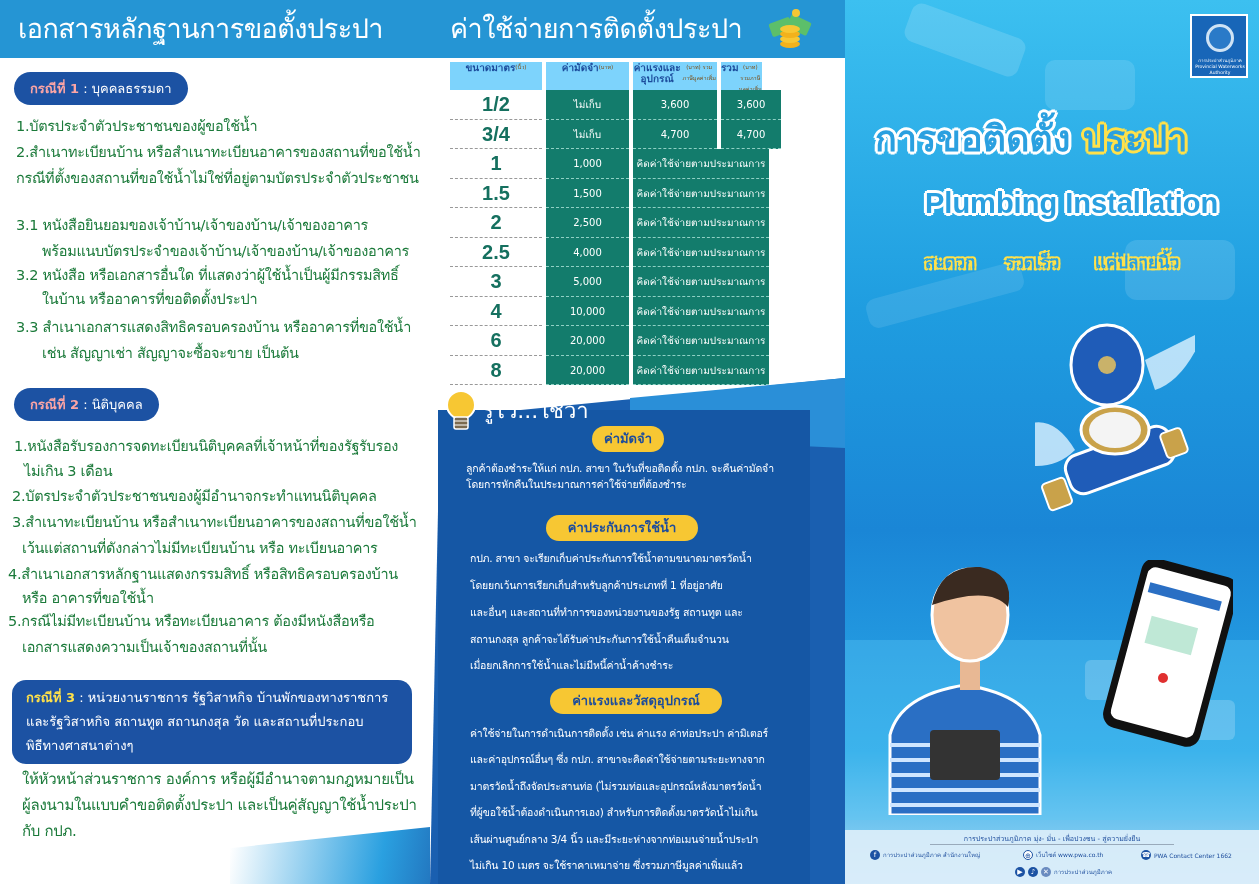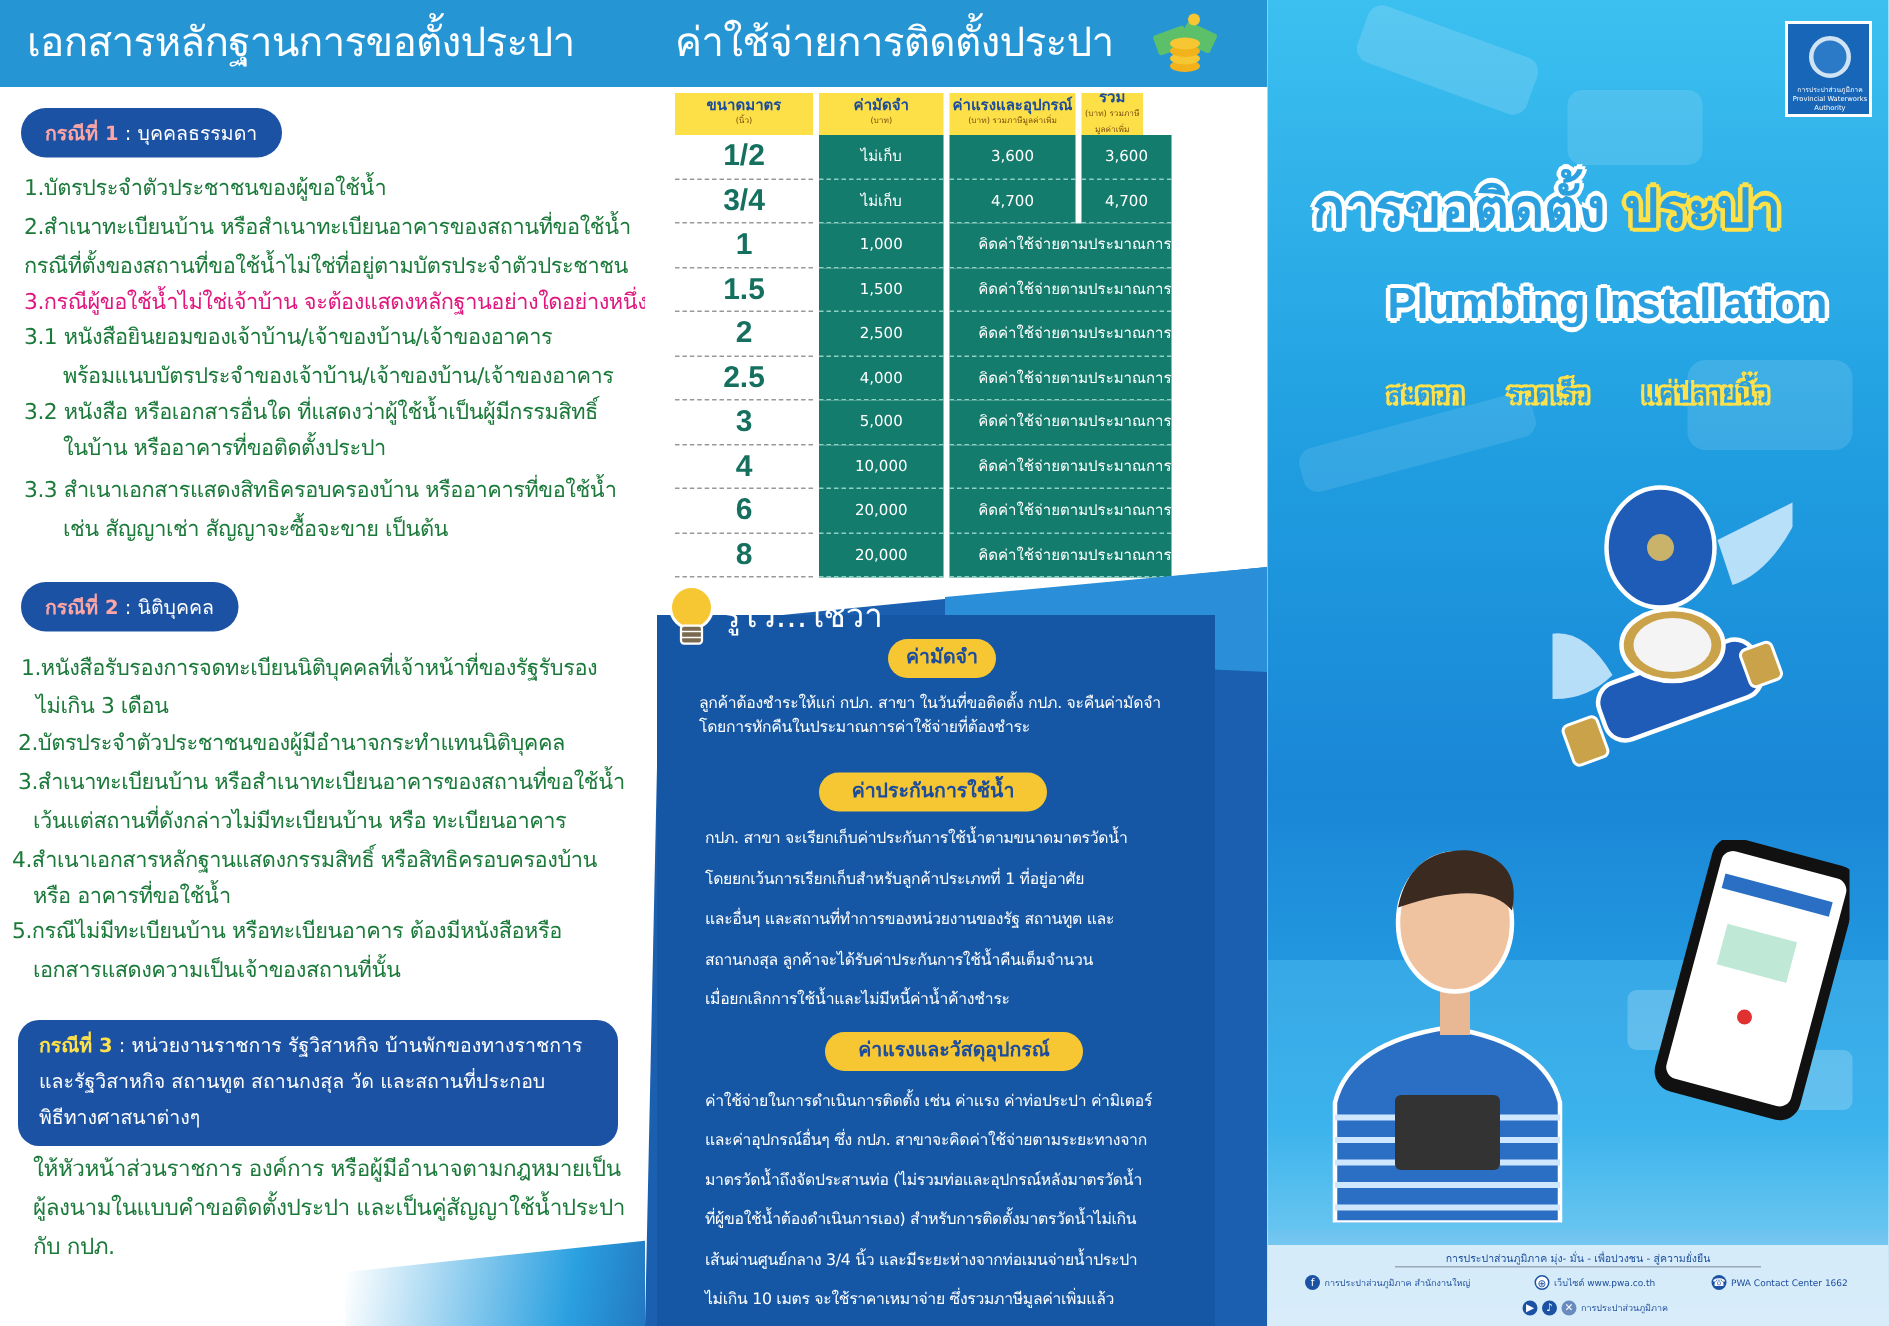--- a/index.html
+++ b/index.html
@@ -16,30 +16,30 @@
   .green { color: #1b7a3a; }
   .pink { color: #e0177f; }
   .txt { position: absolute; font-size: 14.5px; line-height: 26px; white-space: nowrap; letter-spacing: -0.3px; }
   .case3 { position: absolute; left: 12px; top: 680px; width: 400px; background: #1c52a3; color: #fff; border-radius: 14px; padding: 6px 14px; font-size: 13px; line-height: 24px; }
   .case3 .hl { color: #ffe14a; font-weight: bold; }
   .swoosh { position: absolute; left: 230px; top: 835px; width: 250px; height: 60px; background: linear-gradient(100deg, rgba(255,255,255,0) 0%, #2aa0e0 60%, #1c52a3 100%); transform: skewY(-6deg); }
 
   
   .tbl { position: absolute; left: 20px; top: 62px; width: 335px; font-size: 10px; }
   .thead { display: flex; height: 28px; }
-  .th { background: #fde047; color: #1c4c9c; font-weight: bold; text-align: center; font-size: 10px; display: flex; flex-direction: column; justify-content: center; line-height: 11px; margin-right: 4px; }
+  .th { background: #7dd3fc; color: #1c4c9c; font-weight: bold; text-align: center; font-size: 10px; display: flex; flex-direction: row; justify-content: center; line-height: 11px; margin-right: 4px; }
   .th small { font-size: 5.5px; font-weight: normal; color: #7a4a10; }
   .c1 { width: 92px; } .c2 { width: 83px; } .c3 { width: 84px; } .c4 { width: 41px; margin-right:0; }
   .trow { display: flex; height: 29.5px; }
   .size { width: 92px; font-size: 20px; font-weight: bold; color: #15705f; text-align: center; line-height: 29px; border-bottom: 1px dashed #999; margin-right: 4px; font-family: "Liberation Sans", sans-serif; }
   .cell { background: #137c6c; color: #fff; text-align: center; line-height: 29px; font-size: 10px; border-bottom: 1px dashed #8fd0c4; }
   .d2 { width: 83px; margin-right: 4px; }
   .d3 { width: 84px; margin-right: 4px; }
   .d4 { width: 60px; }
-  .dspan { width: 148px; text-align: right; }
+  .dspan { width: 136px; }
 
   
   .know-bg { position: absolute; left: 0; top: 378px; width: 415px; height: 506px; background: #1a5fb0; clip-path: polygon(10px 40px, 100% 0, 100% 100%, 0 100%); }
   .know-bg2 { position: absolute; left: 200px; top: 378px; width: 215px; height: 70px; background: #2a8fd8; clip-path: polygon(0 20px, 100% 0, 100% 100%, 0 60px); }
   .know-box { position: absolute; left: 8px; top: 410px; width: 372px; height: 474px; background: #1557a5; }
   .bulb { position: absolute; left: 14px; top: 390px; width: 34px; height: 44px; }
   .know-title { position: absolute; left: 52px; top: 393px; font-size: 22px; color: #fff; }
   .ypill { position: absolute; background: #f7c733; color: #1c4c9c; font-weight: bold; border-radius: 16px; text-align: center; font-size: 13px; height: 26px; line-height: 26px; }
   .ktext { position: absolute; color: #fff; font-size: 10.5px; white-space: nowrap; letter-spacing: -0.2px; }
 
@@ -68,21 +68,20 @@
     <h1>เอกสารหลักฐานการขอตั้งประปา</h1>
   </div>
 
   <div class="pill" style="position:absolute;left:14px;top:72px;">
     <span class="hl">กรณีที่ 1</span><span> : บุคคลธรรมดา</span>
   </div>
 
   <div class="txt green" style="left:16px;top:113px;">1.บัตรประจำตัวประชาชนของผู้ขอใช้น้ำ</div>
   <div class="txt green" style="left:16px;top:139px;">2.สำเนาทะเบียนบ้าน หรือสำเนาทะเบียนอาคารของสถานที่ขอใช้น้ำ</div>
   <div class="txt green" style="left:16px;top:165px;">กรณีที่ตั้งของสถานที่ขอใช้น้ำไม่ใช่ที่อยู่ตามบัตรประจำตัวประชาชน</div>
-  <div class="txt pink" style="left:16px;top:189px;">3.กรณีผู้ขอใช้น้ำไม่ใช่เจ้าบ้าน จะต้องแสดงหลักฐานอย่างใดอย่างหนึ่ง</div>
   <div class="txt green" style="left:16px;top:212px;">3.1 หนังสือยินยอมของเจ้าบ้าน/เจ้าของบ้าน/เจ้าของอาคาร</div>
   <div class="txt green" style="left:42px;top:238px;">พร้อมแนบบัตรประจำของเจ้าบ้าน/เจ้าของบ้าน/เจ้าของอาคาร</div>
   <div class="txt green" style="left:16px;top:262px;">3.2 หนังสือ หรือเอกสารอื่นใด ที่แสดงว่าผู้ใช้น้ำเป็นผู้มีกรรมสิทธิ์</div>
   <div class="txt green" style="left:42px;top:286px;">ในบ้าน หรืออาคารที่ขอติดตั้งประปา</div>
   <div class="txt green" style="left:16px;top:314px;">3.3 สำเนาเอกสารแสดงสิทธิครอบครองบ้าน หรืออาคารที่ขอใช้น้ำ</div>
   <div class="txt green" style="left:42px;top:340px;">เช่น สัญญาเช่า สัญญาจะซื้อจะขาย เป็นต้น</div>
 
   <div class="pill" style="position:absolute;left:14px;top:388px;">
     <span class="hl">กรณีที่ 2</span><span> : นิติบุคคล</span>
   </div>

